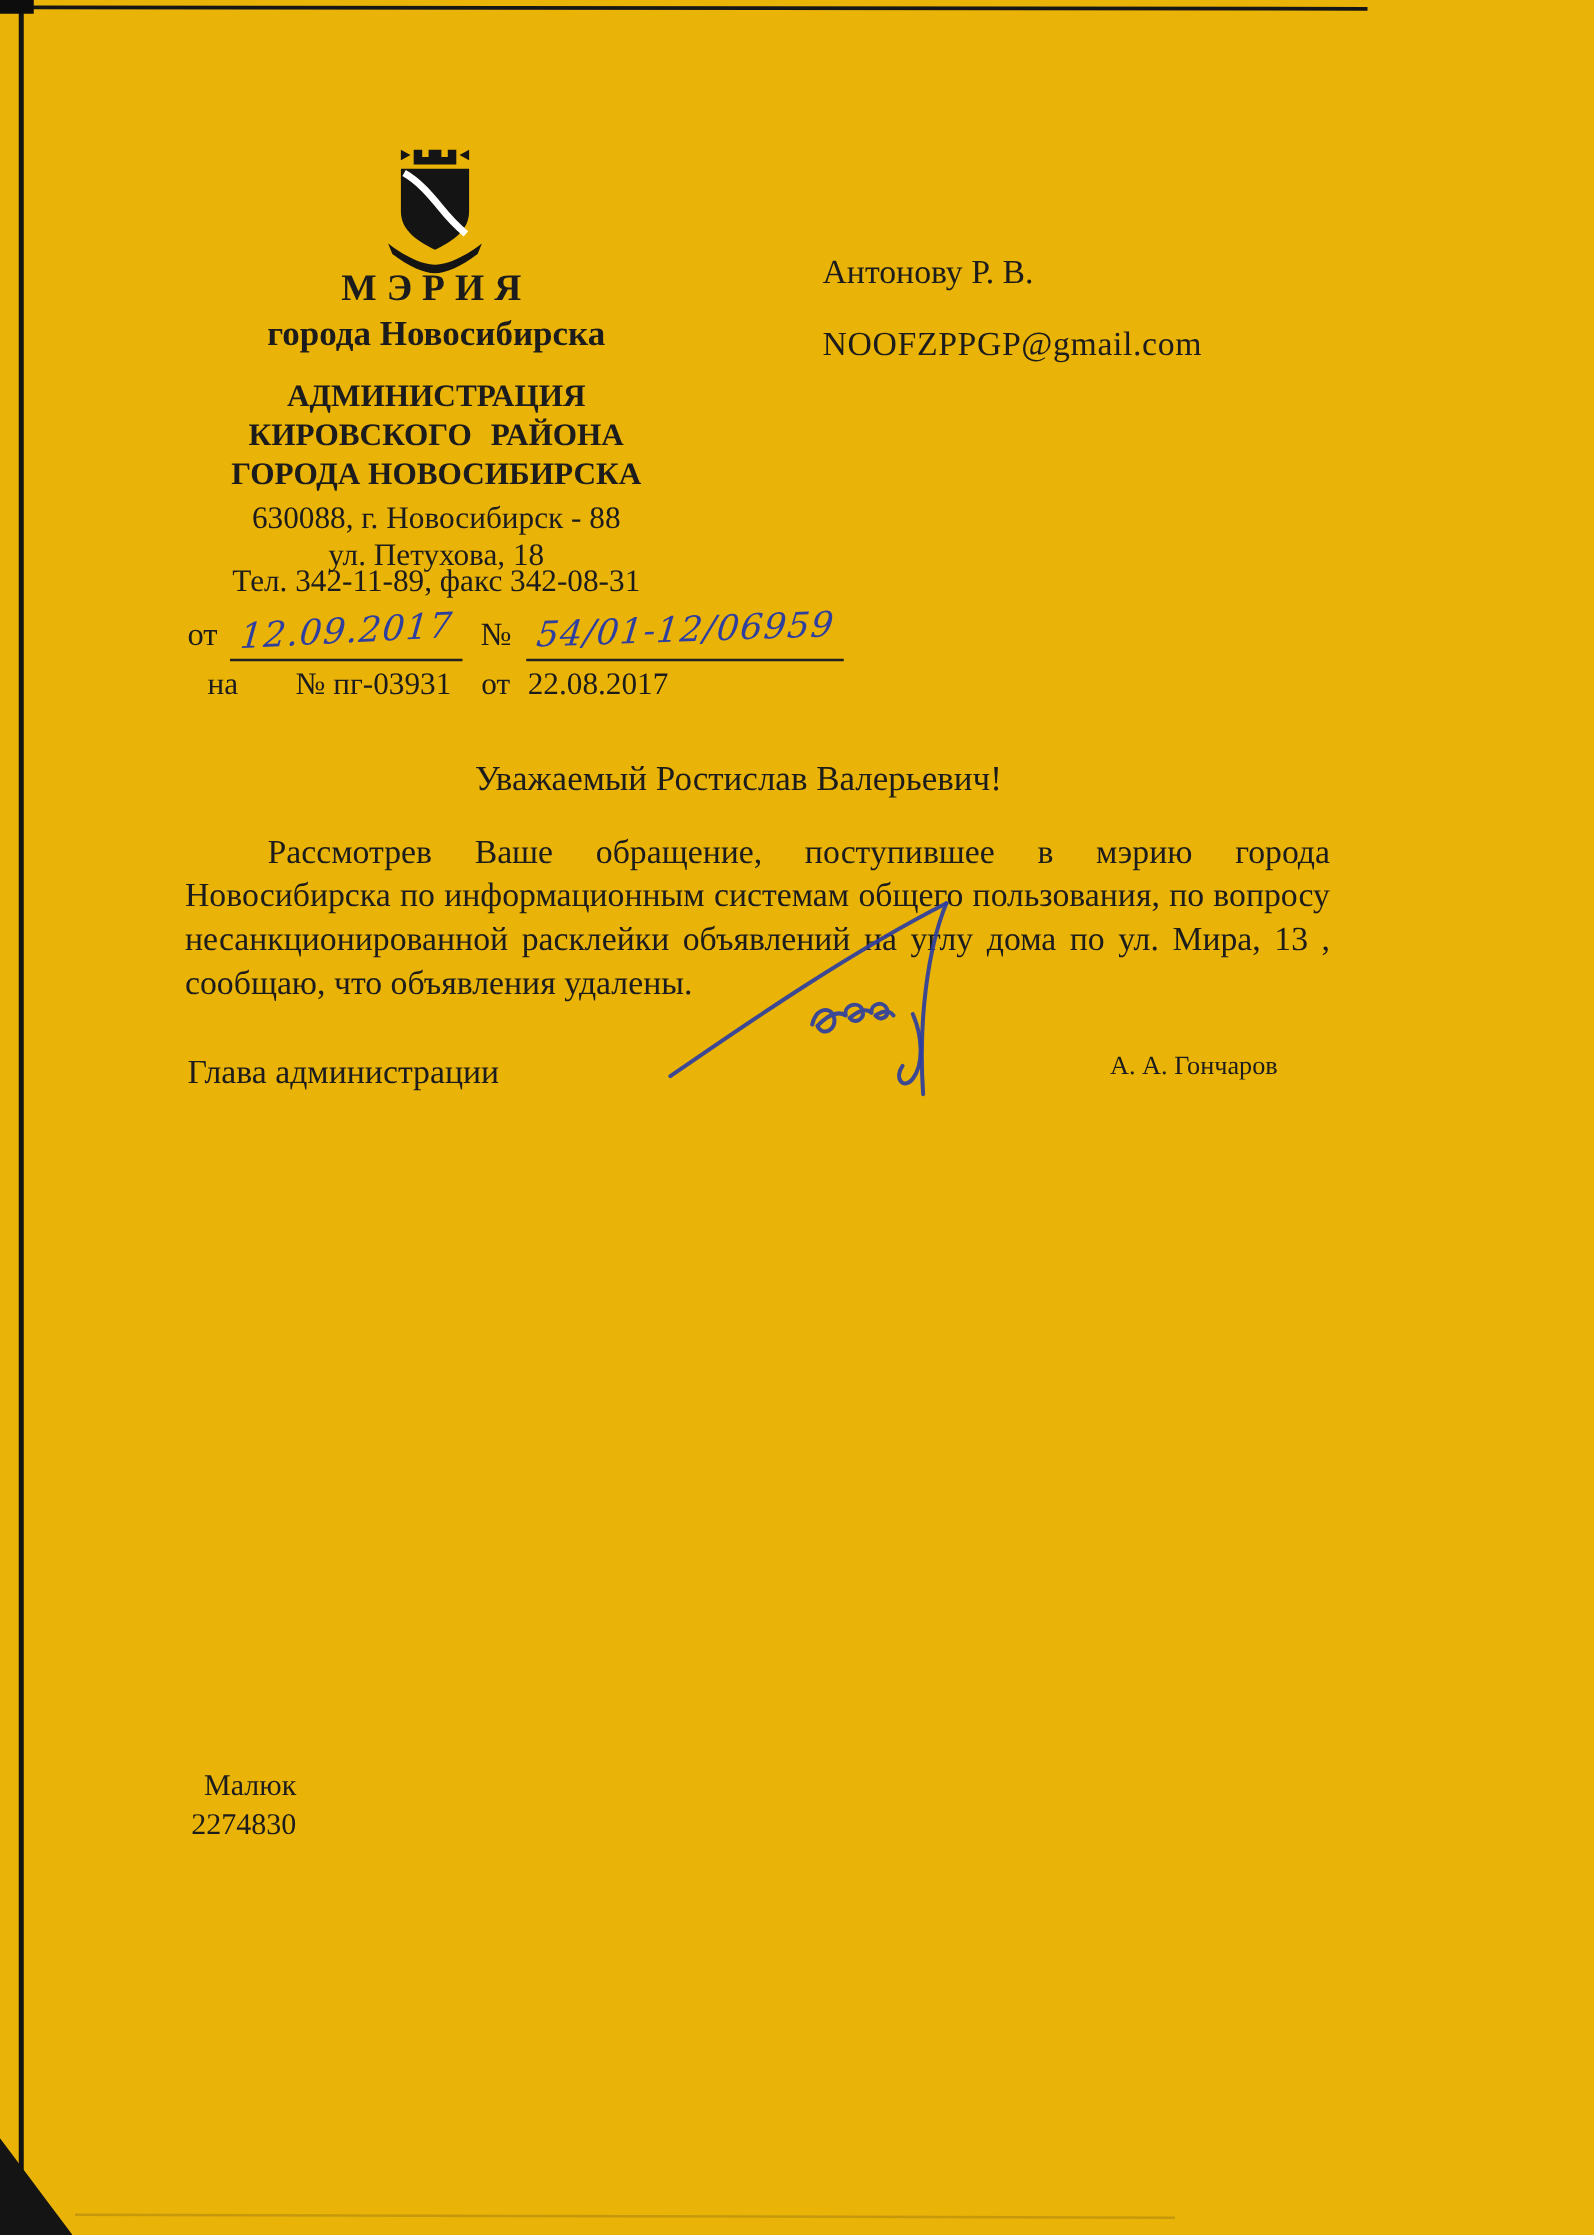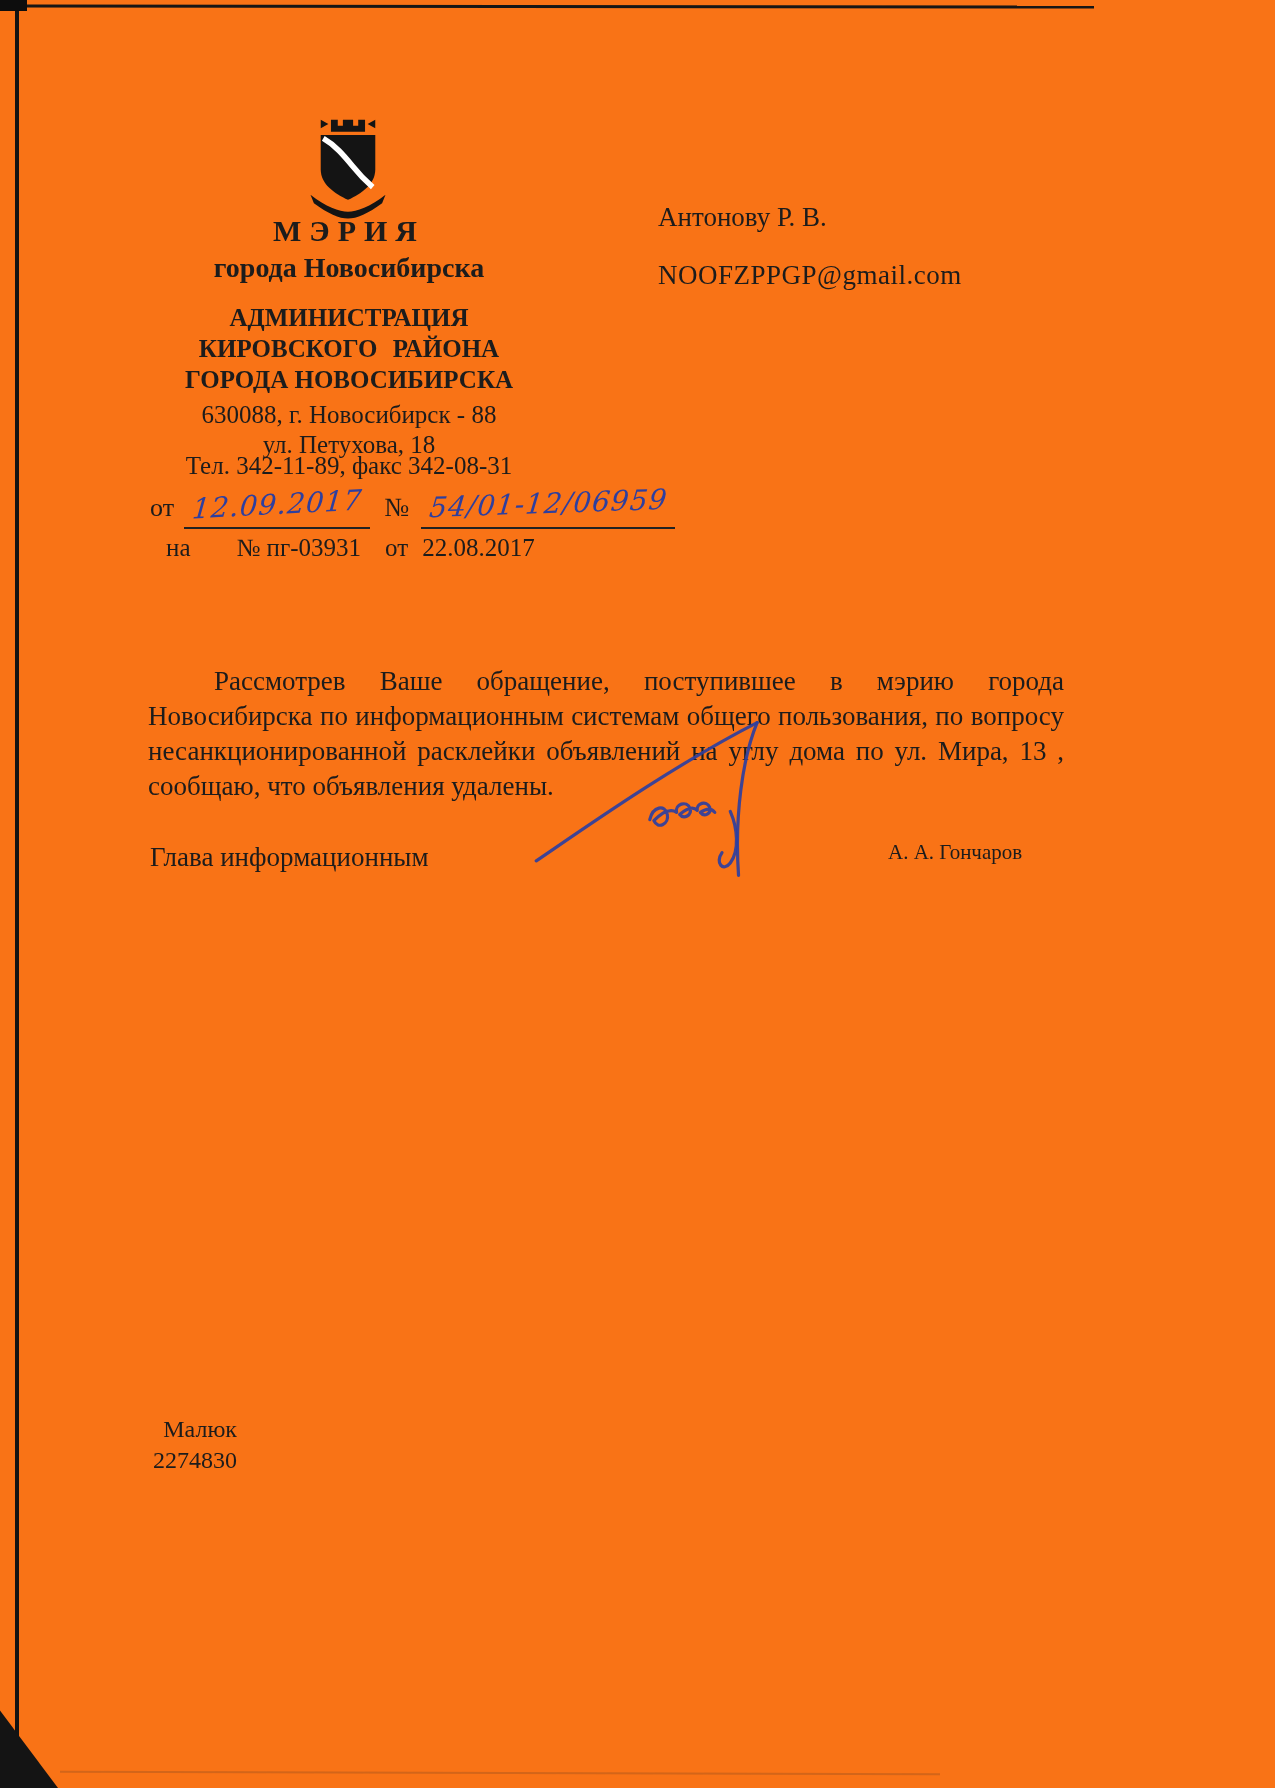--- a/index.html
+++ b/index.html
@@ -1,17 +1,17 @@
 <!DOCTYPE html>
 <html><head>
 <meta charset="utf-8">
 <style>
   html,body{margin:0;padding:0;background:#ffffff;}
   .page{
-    position:relative;width:1275px;height:1788px;background:#f97316;
+    position:relative;width:1275px;height:1788px;background:#eab308;
     overflow:hidden;font-family:"Liberation Serif",serif;color:#1c1c1c;
   }
   .abs{position:absolute;}
 
   
   .scan-top{left:26px;top:5px;width:1068px;height:3px;background:#161616;transform:rotate(0.06deg);}
   .scan-left{left:15px;top:1px;width:4px;height:1758px;background:#131313;}
   .scan-tl{left:0;top:0;width:27px;height:11px;background:#0d0d0d;}
   .scan-bl{left:0;bottom:0;width:58px;height:88px;background:#141414;
            clip-path:polygon(0 12%,100% 100%,0 100%);}
@@ -101,29 +101,30 @@
     <span>от</span><span class="slot date-slot"><span class="hand date-hand">12.09.2017</span></span><span>№</span><span class="slot num-slot"><span class="hand num-hand">54/01-12/06959</span></span>
   </div>
 
   <div class="abs ref2">
     <span class="g1">на</span><span class="g2">№ пг-03931</span><span class="g3">от</span><span>22.08.2017</span>
   </div>
 
   <div class="abs rcpt-name">Антонову Р. В.</div>
   <div class="abs rcpt-email">NOOFZPPGP@gmail.com</div>
 
+  <div class="abs salutation">Уважаемый Ростислав Валерьевич!</div>
   <div class="abs paragraph">Рассмотрев Ваше обращение, поступившее в мэрию города Новосибирска по информационным системам общего пользования, по вопросу несанкционированной расклейки объявлений на углу дома по ул. Мира, 13 , сообщаю, что объявления удалены.</div>
 
   <svg class="abs sig-svg" viewBox="0 0 250 170" aria-hidden="true">
     <path d="M8 144 C 55 112, 140 52, 222 10"></path>
     <path d="M222 10 C 208 44, 200 100, 204 158"></path>
     <path d="M118 104 c 3 -13 15 -15 17 -5 c 2 9 -9 15 -13 6 c 8 -8 16 -12 22 -8 c -2 -8 10 -12 13 -4 c 2 7 -6 11 -10 6 c 7 -6 13 -8 17 -4 c -1 -7 9 -10 12 -3 c 2 6 -5 10 -9 5 c 6 -4 11 -4 14 0"></path>
     <path d="M196 96 c 7 16 9 38 0 50 c -7 9 -15 0 -8 -10"></path>
   </svg>
-  <div class="abs sig-title">Глава информационным</div>
+  <div class="abs sig-title">Глава администрации</div>
   <div class="abs sig-name">А. А. Гончаров</div>
 
   <div class="abs footer">
     <div>Малюк</div>
     <div>2274830</div>
   </div>
 
 </div>
 
 </body></html>

